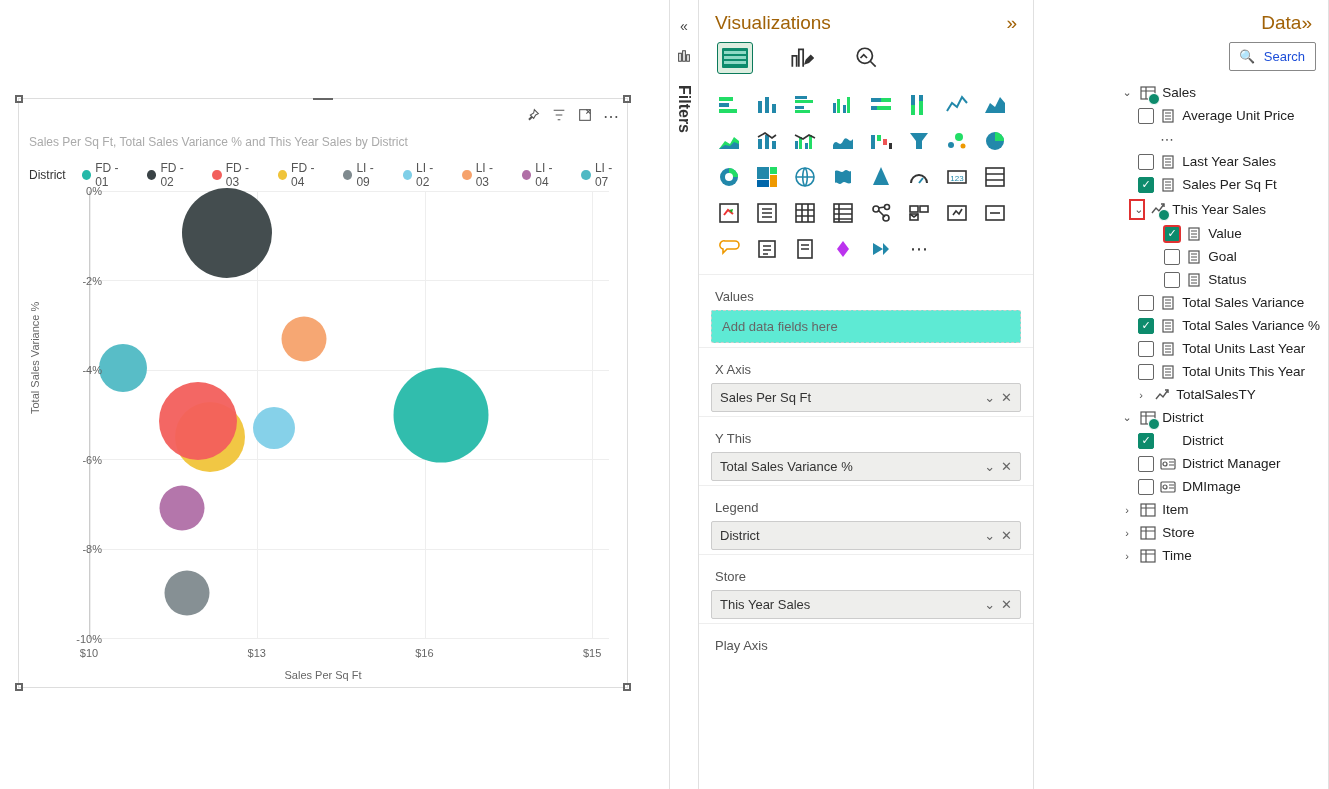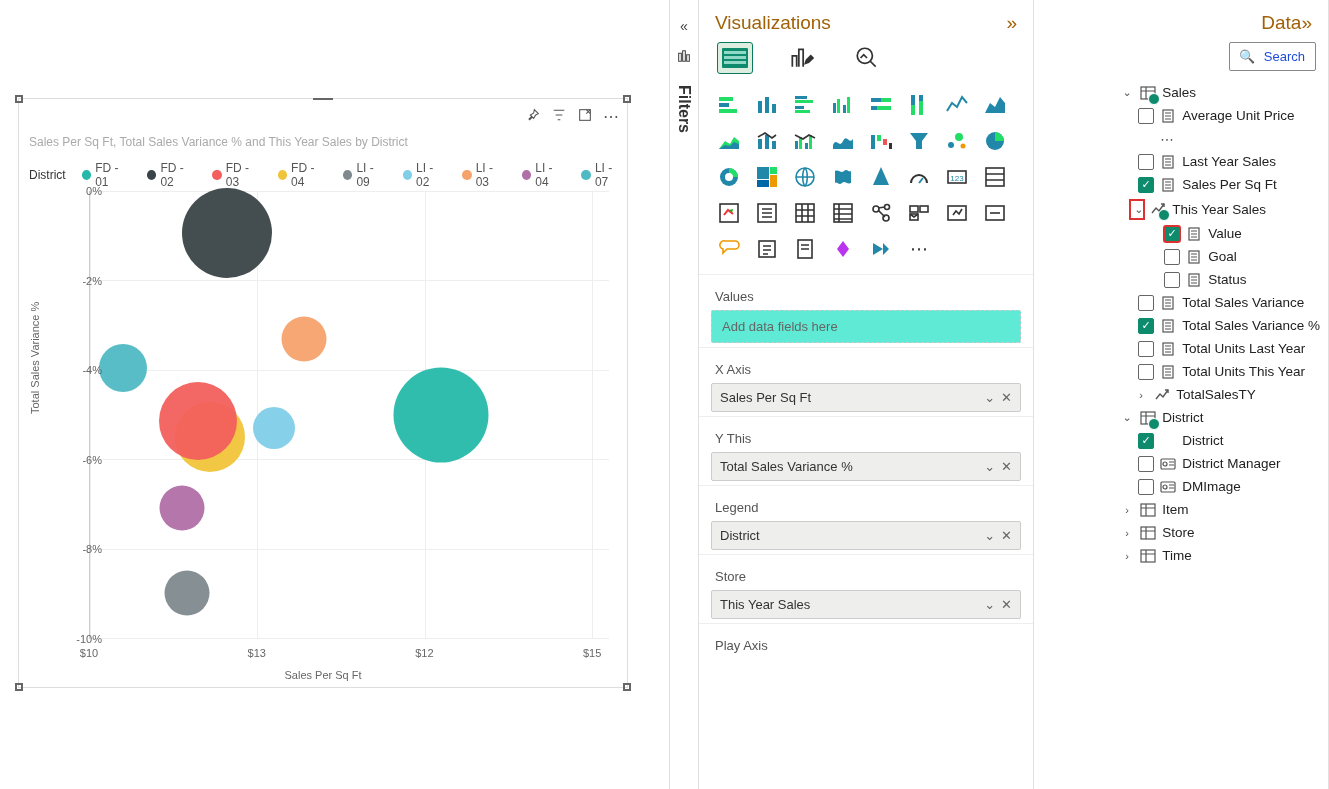--- a/index.html
+++ b/index.html
@@ -155,21 +155,21 @@
 
     <div class="y-tick" style="top:92px">0%</div>
     <div class="y-tick" style="top:181.6px">-2%</div>
     <div class="y-tick" style="top:271.2px">-4%</div>
     <div class="y-tick" style="top:360.8px">-6%</div>
     <div class="y-tick" style="top:450.4px">-8%</div>
     <div class="y-tick" style="top:540px">-10%</div>
 
     <div class="x-tick" style="bottom:28px;left:70px">$10</div>
     <div class="x-tick" style="bottom:28px;left:237.7px">$13</div>
-    <div class="x-tick" style="bottom:28px;left:405.4px">$12</div>
+    <div class="x-tick" style="bottom:28px;left:405.4px">$16</div>
     <div class="x-tick" style="bottom:28px;left:573.1px">$15</div>
     <div class="x-axis-title">Sales Per Sq Ft</div>
   </div>
 </div>
 
 <div class="filters-bar">
   <span class="arrow">«</span>
   <span class="icon dbl-ico"><svg viewBox="0 0 24 24" fill="none" stroke="currentColor" stroke-width="1.6">
         <path d="M4 8h4v12H4zM10 4h4v16h-4zM16 10h4v10h-4z"></path>
       </svg></span>

